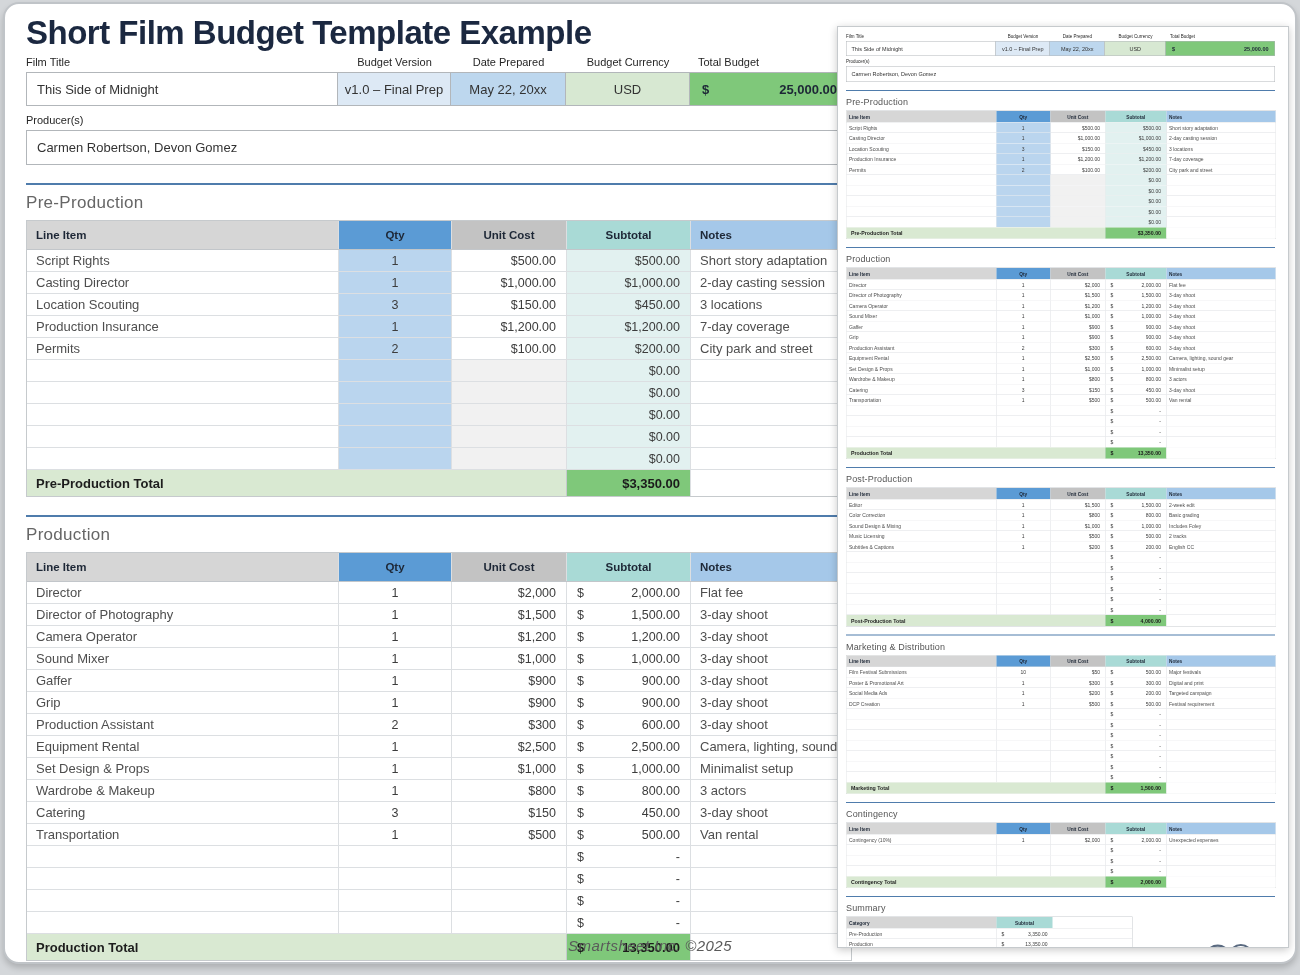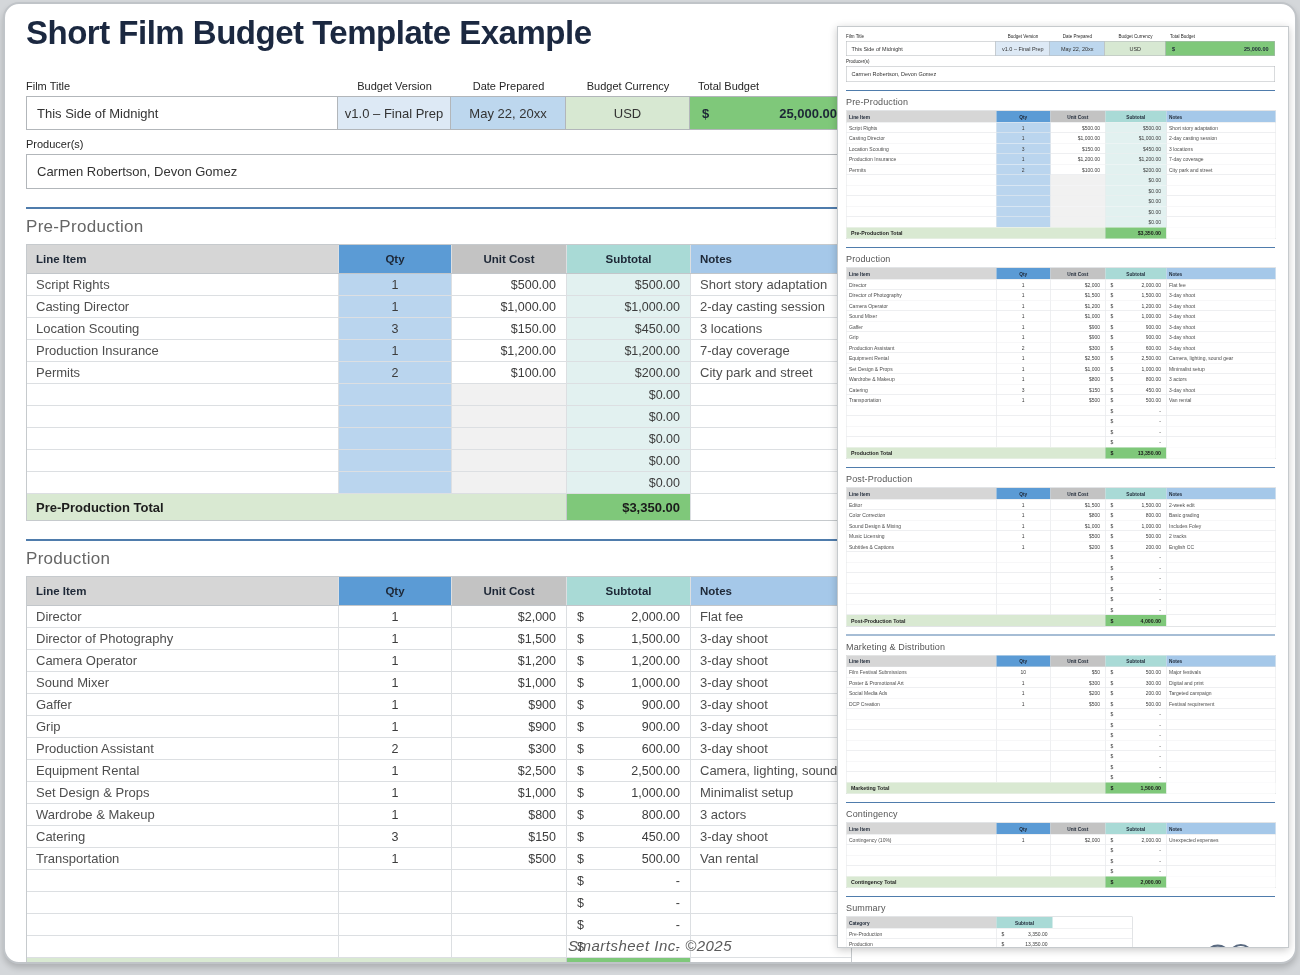--- a/index.html
+++ b/index.html
@@ -10,21 +10,21 @@
     overflow:hidden;
   }
   .card{
     position:absolute;left:3px;right:3px;top:2px;bottom:11px;
     background:#ffffff;border:2px solid #c0c4c8;border-radius:16px;
     box-shadow:0 4px 6px rgba(0,0,0,.18);
     overflow:hidden;
   }
   
   .main{position:absolute;left:21px;top:4px;width:824px;}
-  h1{margin:6px 0 28px;font-size:33px;font-weight:800;color:#1b2840;letter-spacing:-.5px;}
+  h1{margin:6px 0 4px;font-size:33px;font-weight:800;color:#1b2840;letter-spacing:-.5px;}
   .hdr-labels,.hdr-cells{display:grid;grid-template-columns:312px 113px 115px 124px 160px;}
   .hdr-labels{margin-top:2px;}
   .lab{font-size:11px;color:#262626;}
   .lab.center{text-align:center;}
   .lab.padded{padding-left:8px;}
   .hdr-cells{height:34px;margin-top:4px;}
   .fld{border:1px solid #b2b6ba;margin-left:-1px;display:flex;align-items:center;
        font-size:13px;color:#333;box-sizing:border-box;overflow:hidden;white-space:nowrap;}
   .fld.first{margin-left:0;padding-left:10px;background:#fff;}
   .fld.version{background:#dde9f5;justify-content:center;}

